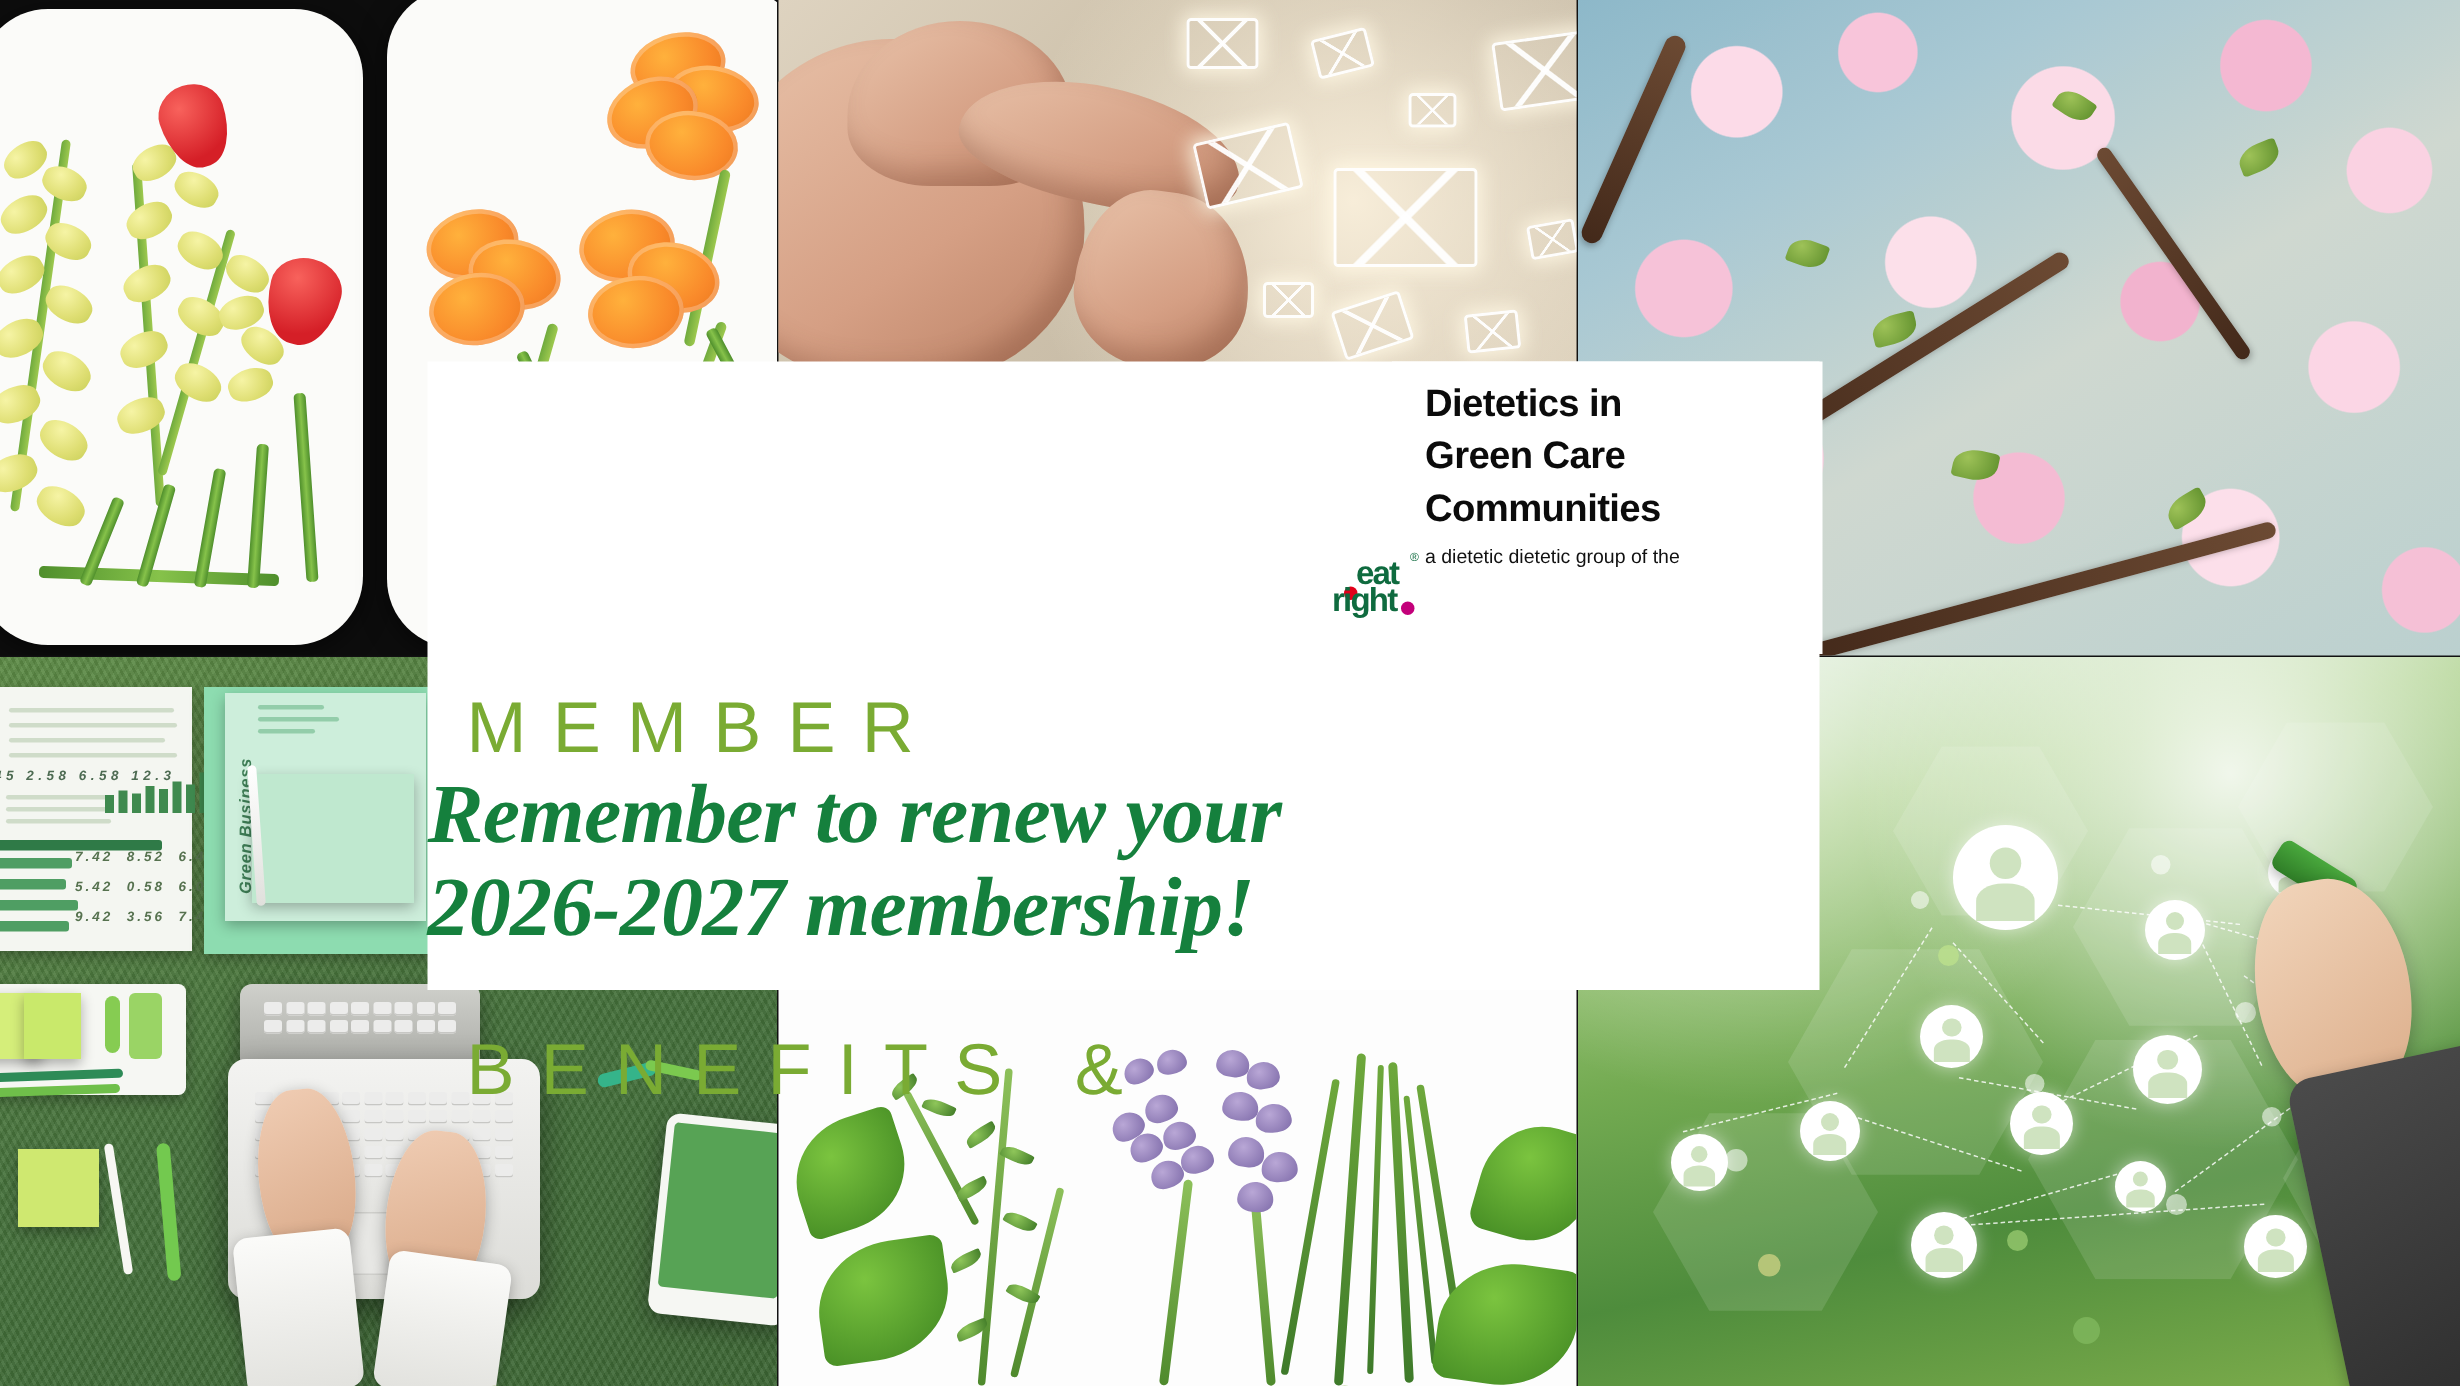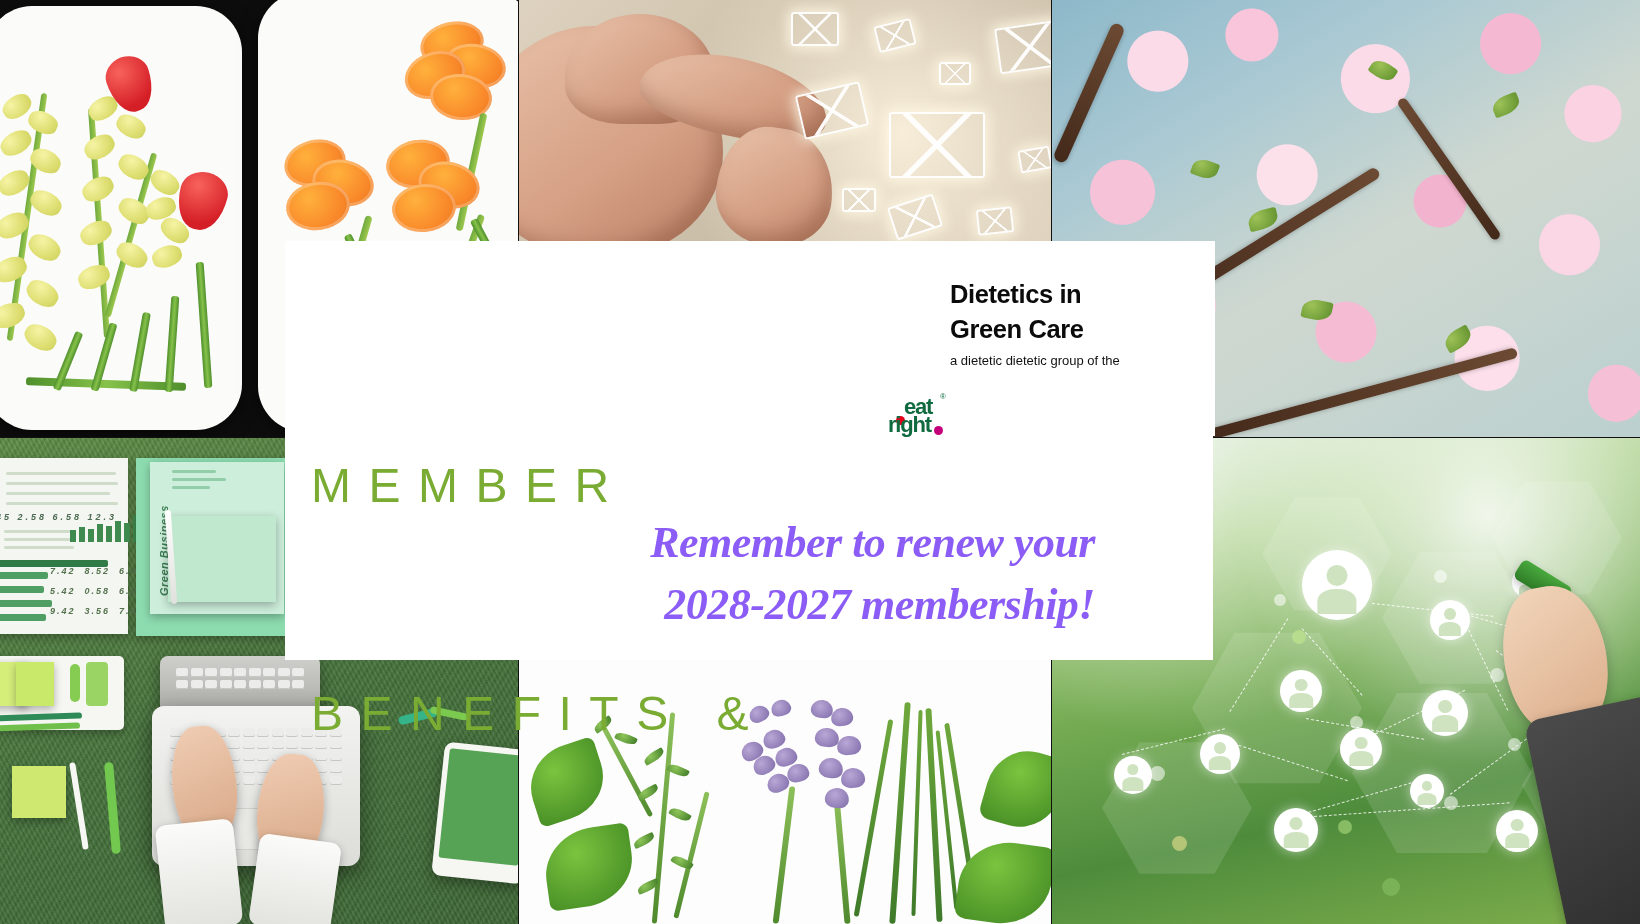--- a/index.html
+++ b/index.html
@@ -138,27 +138,27 @@
               background:#fff;z-index:6;}
   .panel-logo{position:absolute;left:928px;top:241px;width:287px;height:195px;
               background:#fff;z-index:7;}
 
   .headline{position:absolute;left:311px;top:296px;z-index:8;
             color:#7aab33;font-size:48px;font-weight:400;letter-spacing:17.5px;
             line-height:76px;font-family:"Liberation Sans",sans-serif;white-space:pre;}
   .headline span{display:block;}
 
   .script{position:absolute;left:285px;top:512px;width:810px;z-index:8;
-          text-align:right;color:#8b5cf6;
+          text-align:left;color:#15803d;
           font-family:"Liberation Serif",serif;font-style:italic;font-weight:700;
-          font-size:44px;line-height:62px;letter-spacing:-.5px;}
+          font-size:56px;line-height:62px;letter-spacing:-.5px;}
   .script b{display:block;font-weight:700;}
 
   
-  .logo{position:absolute;left:950px;top:252px;z-index:9;width:250px;margin-top:25px;}
+  .logo{position:absolute;left:950px;top:252px;z-index:9;width:250px;}
   .logo-title{color:#0b0b0b;font-weight:700;font-size:25.5px;line-height:35px;
               letter-spacing:-.4px;font-family:"Liberation Sans",sans-serif;}
   .logo-title span{display:block;}
   .logo-sub{color:#111;font-size:13px;line-height:16px;margin-top:6px;
             font-family:"Liberation Sans",sans-serif;}
   .logo-acad{color:#111;font-size:20px;line-height:24px;margin-top:1px;
              letter-spacing:-.3px;font-family:"Liberation Sans",sans-serif;}
   .logo-acad span{display:block;}
   .eatright{position:absolute;left:-62px;top:117px;width:62px;height:48px;}
   .er-eat,.er-right{position:absolute;color:#0f6b3f;font-weight:900;
@@ -530,27 +530,28 @@
   <div class="panel-logo"></div>
 
   <div class="headline">
     <span>MEMBER</span>
     <span>BENEFITS &amp;</span>
     <span>OPPORTUNITIES</span>
   </div>
 
   <div class="script">
     <b>Remember to renew your</b>
-    <b>2028-2027 membership!</b>
+    <b>2026-2027 membership!</b>
   </div>
 
   <div class="logo">
     <div class="logo-title">
       <span>Dietetics in</span>
       <span>Green Care</span>
+      <span>Communities</span>
     </div>
     <div class="logo-sub">a dietetic dietetic group of the</div>
     <div class="eatright">
       <span class="er-dot-red"></span>
       <span class="er-eat">eat</span>
       <span class="er-right">right</span>
       <span class="er-dot-mag"></span>
       <span class="er-reg">®</span>
     </div>
   </div>

